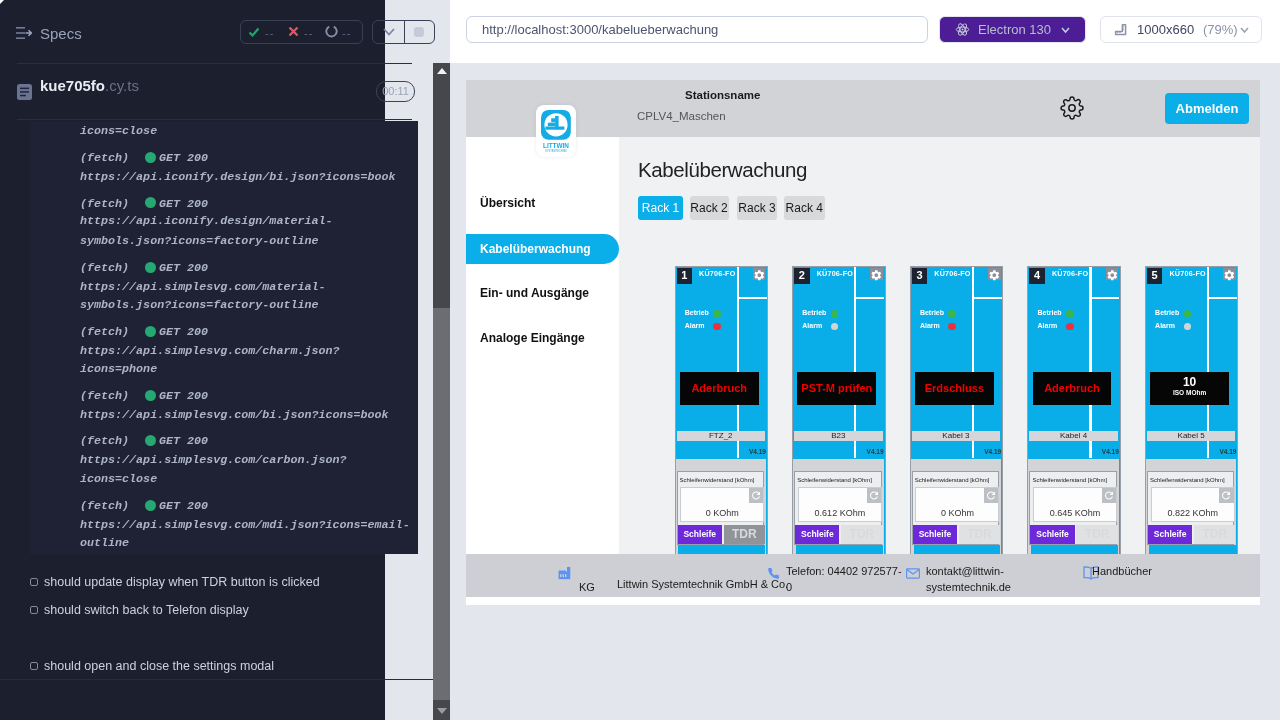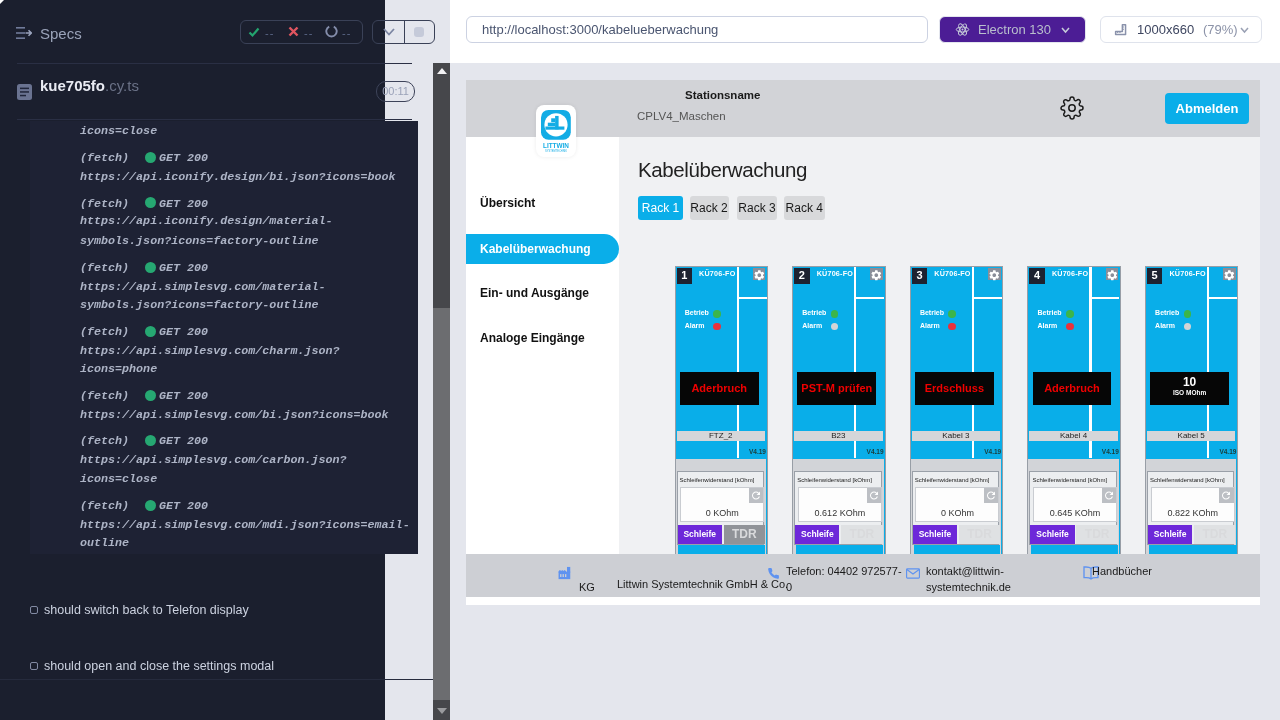--- a/index.html
+++ b/index.html
@@ -146,20 +146,21 @@
         <div class="mono" style="left:129px;top:313.1px;">GET 200</div>
       <div class="mono" style="left:50px;top:332.2px;">https://api.simplesvg.com/carbon.json?</div>
       <div class="mono" style="left:50px;top:350.9px;">icons=close</div>
       <div class="mono" style="left:50px;top:377.8px;">(fetch)</div>
         <i class="gdot" style="left:115px;top:378.6px;"></i>
         <div class="mono" style="left:129px;top:377.8px;">GET 200</div>
       <div class="mono" style="left:50px;top:396.9px;">https://api.simplesvg.com/mdi.json?icons=email-</div>
       <div class="mono" style="left:50px;top:415px;">outline</div>
     </div>
 
+    <div class="titem" style="top:575px;"><i class="tsq"></i><span>should update display when TDR button is clicked</span></div>
     <div class="titem" style="top:603px;"><i class="tsq"></i><span>should switch back to Telefon display</span></div>
     <div class="titem" style="top:659px;"><i class="tsq"></i><span>should open and close the settings modal</span></div>
     <div class="abs" style="left:0;top:679px;width:434px;height:1px;background:#262b3d;"></div>
 
     <div id="sb-track"></div>
     <div id="sb-thumb"></div>
     <div class="sb-arrow" style="left:436.5px;top:68px;border-left:5px solid transparent;border-right:5px solid transparent;border-bottom:6px solid #f1f1f3;"></div>
     <div class="sb-arrow" style="left:436.5px;top:708px;border-left:5px solid transparent;border-right:5px solid transparent;border-top:6px solid #9a9b9e;"></div>
   </div>
 

